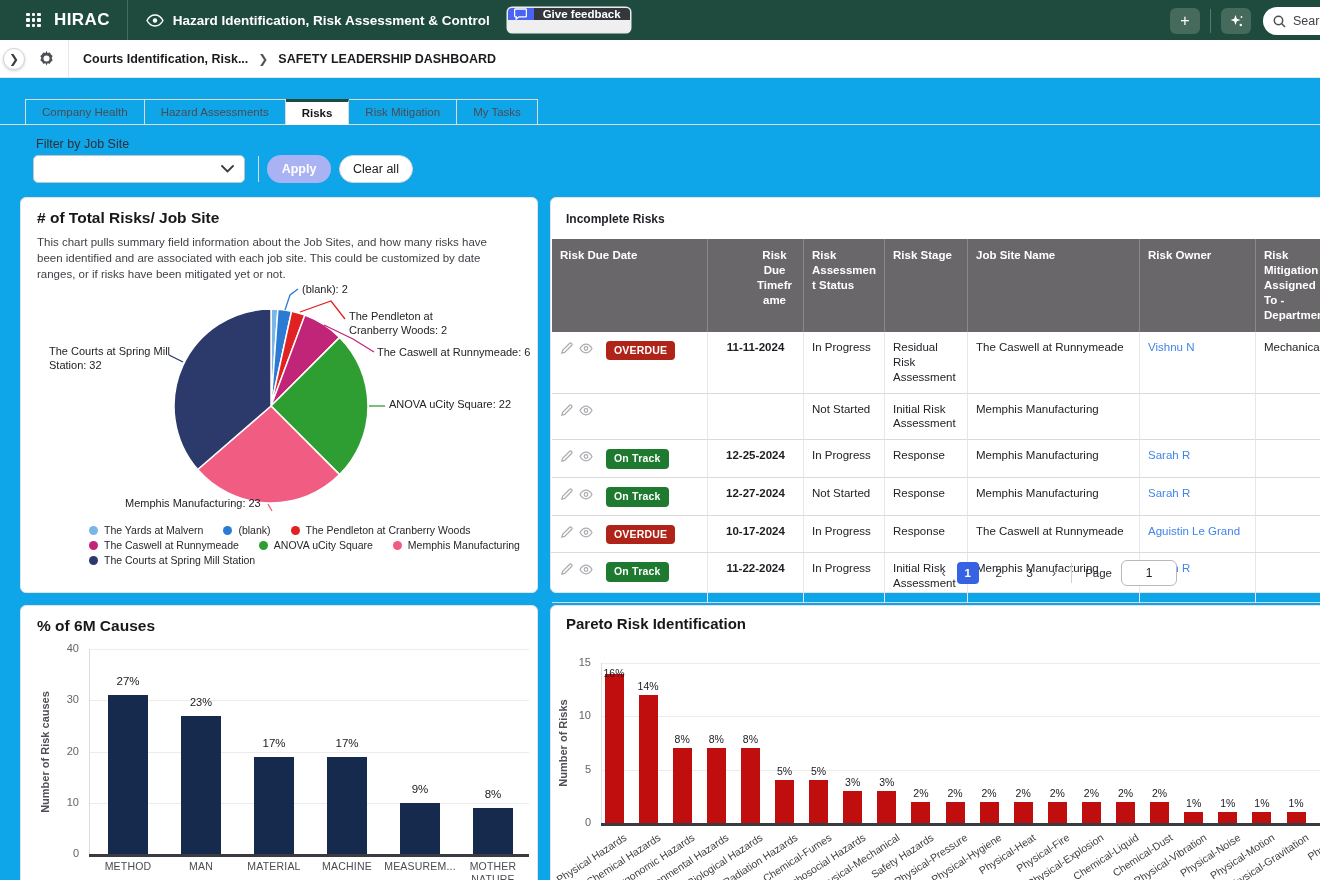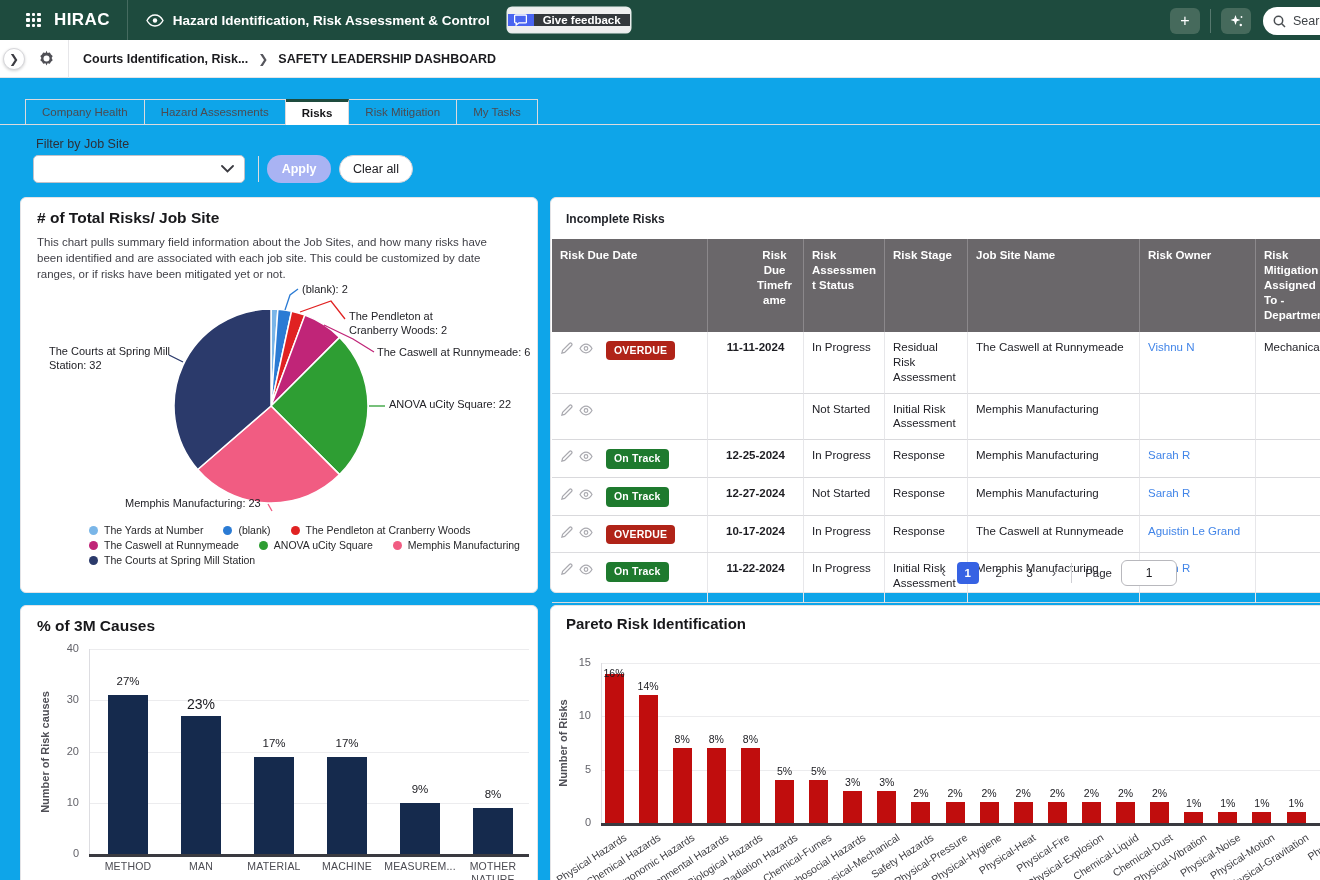--- a/index.html
+++ b/index.html
@@ -9,21 +9,21 @@
 
   
   .topbar { position:absolute; left:0; top:0; width:1320px; height:40px; background:#1e4b3e; display:flex; align-items:center; }
   .tb-left { display:flex; align-items:center; padding-left:26px; height:100%; }
   .grid-icon { width:15px; height:15px; display:grid; grid-template-columns:repeat(3,3.5px); grid-template-rows:repeat(3,3.5px); gap:2px; }
   .grid-icon i { background:#fff; border-radius:1px; }
   .app-name { color:#fff; font-size:17px; font-weight:bold; letter-spacing:.4px; margin-left:13px; }
   .tb-div { width:1px; height:40px; background:rgba(255,255,255,.18); margin-left:17px; }
   .eye-icon-top { margin-left:18px; display:flex; }
   .app-title { color:#fff; font-size:13.5px; font-weight:bold; margin-left:9px; white-space:nowrap; }
-  .feedback-btn { margin-left:18px; display:flex; align-items:center; height:24px; border-radius:4px; overflow:hidden; border:none; cursor:pointer; padding:0; box-shadow:0 0 0 1.5px rgba(255,255,255,.9); }
+  .feedback-btn { margin-left:18px; display:flex; align-items:flex-start; height:24px; border-radius:4px; overflow:hidden; border:none; cursor:pointer; padding:0; box-shadow:0 0 0 1.5px rgba(255,255,255,.9); }
   .fb-ic { width:26px; background:#4964f0; display:flex; align-items:center; justify-content:center; }
   .fb-tx { background:#34383c; color:#fff; font-size:11.5px; font-weight:bold; display:flex; align-items:center; padding:0 9px; font-family:"Liberation Sans",sans-serif; }
   .tb-right { position:absolute; left:1170px; top:7px; display:flex; align-items:center; }
   .tb-btn { width:30px; height:26px; border:none; border-radius:6px; background:#466a5c; color:#fff; font-size:16px; cursor:pointer; display:flex; align-items:center; justify-content:center; }
   .tb-div2 { width:1px; height:24px; background:rgba(255,255,255,.25); margin:0 10px; }
   .search-pill { margin-left:12px; width:130px; height:28px; background:#fff; border-radius:14px; display:flex; align-items:center; padding:0 10px; gap:7px; }
   .search-pill span { font-size:12.5px; color:#3f4347; }
 
   
   .crumb-bar { position:absolute; left:0; top:40px; width:1320px; height:38px; background:#fff; border-bottom:1px solid #e4e4e7; display:flex; align-items:center; padding-left:38px; }
@@ -208,21 +208,21 @@
         <div class="pie-callout" style="left:356px;top:147px;">The Caswell at Runnymeade: 6</div>
         <div class="pie-callout" style="left:368px;top:199px;">ANOVA uCity Square: 22</div>
         <div class="pie-callout" style="left:104px;top:298px;">Memphis Manufacturing: 23</div>
         <div class="pie-callout" style="left:28px;top:146px;">The Courts at Spring Mill
 Station: 32</div>
       </div>
     <div class="pie-legend" id="pie-legend">
         <div class="leg-row">
           <div class="leg-item">
             <span class="leg-dot" style="background:#7ab6e8;"></span>
-            <span>The Yards at Number</span>
+            <span>The Yards at Malvern</span>
           </div>
           <div class="leg-item">
             <span class="leg-dot" style="background:#2b7bd4;"></span>
             <span>(blank)</span>
           </div>
           <div class="leg-item">
             <span class="leg-dot" style="background:#e02222;"></span>
             <span>The Pendleton at Cranberry Woods</span>
           </div>
         </div>
@@ -389,39 +389,39 @@
           <span class="pg-num">3</span>
         </span>
       <span class="pg-chev">›</span>
       <span class="pg-div"></span>
       <span>Page</span>
       <input class="pg-input" value="1" style="">
     </div>
   </section>
 
   <section class="card" id="card-6m">
-    <h2 class="card-title-lg">% of 3M Causes</h2>
+    <h2 class="card-title-lg">% of 6M Causes</h2>
     <div id="sixm-chart" class="chart-area">
         <div class="ytick" style="left:34px;top:241px;width:24px;">0</div>
         <div class="gridline" style="left:68px;top:196.75px;width:440px;"></div>
         <div class="ytick" style="left:34px;top:189.75px;width:24px;">10</div>
         <div class="gridline" style="left:68px;top:145.5px;width:440px;"></div>
         <div class="ytick" style="left:34px;top:138.5px;width:24px;">20</div>
         <div class="gridline" style="left:68px;top:94.25px;width:440px;"></div>
         <div class="ytick" style="left:34px;top:87.25px;width:24px;">30</div>
         <div class="gridline" style="left:68px;top:43px;width:440px;"></div>
         <div class="ytick" style="left:34px;top:36px;width:24px;">40</div>
         <div class="axisline-v" style="left:68px;top:43px;height:205px;"></div>
         <div class="ylab" style="left:24px;top:145.5px;">Number of Risk causes</div>
         <div class="baseline" style="left:68px;top:248px;width:440px;height:3px;"></div>
         <div class="bar" style="left:87px;top:89.125px;width:40px;height:158.875px;background:#152a4d;"></div>
         <div class="bar-val" style="left:85px;top:69.125px;width:44px;font-size:11.5px;">27%</div>
         <div class="xlab" style="left:70px;top:254px;width:74px;">METHOD</div>
         <div class="bar" style="left:160px;top:109.625px;width:40px;height:138.375px;background:#152a4d;"></div>
-        <div class="bar-val" style="left:158px;top:89.625px;width:44px;font-size:14px;">23%</div>
+        <div class="bar-val" style="left:158px;top:89.625px;width:44px;font-size:11px;">23%</div>
         <div class="xlab" style="left:143px;top:254px;width:74px;">MAN</div>
         <div class="bar" style="left:233px;top:150.625px;width:40px;height:97.375px;background:#152a4d;"></div>
         <div class="bar-val" style="left:231px;top:130.625px;width:44px;font-size:11.5px;">17%</div>
         <div class="xlab" style="left:216px;top:254px;width:74px;">MATERIAL</div>
         <div class="bar" style="left:306px;top:150.625px;width:40px;height:97.375px;background:#152a4d;"></div>
         <div class="bar-val" style="left:304px;top:130.625px;width:44px;font-size:11.5px;">17%</div>
         <div class="xlab" style="left:289px;top:254px;width:74px;">MACHINE</div>
         <div class="bar" style="left:379px;top:196.75px;width:40px;height:51.25px;background:#152a4d;"></div>
         <div class="bar-val" style="left:377px;top:176.75px;width:44px;font-size:11.5px;">9%</div>
         <div class="xlab" style="left:362px;top:254px;width:74px;">MEASUREM...</div>

